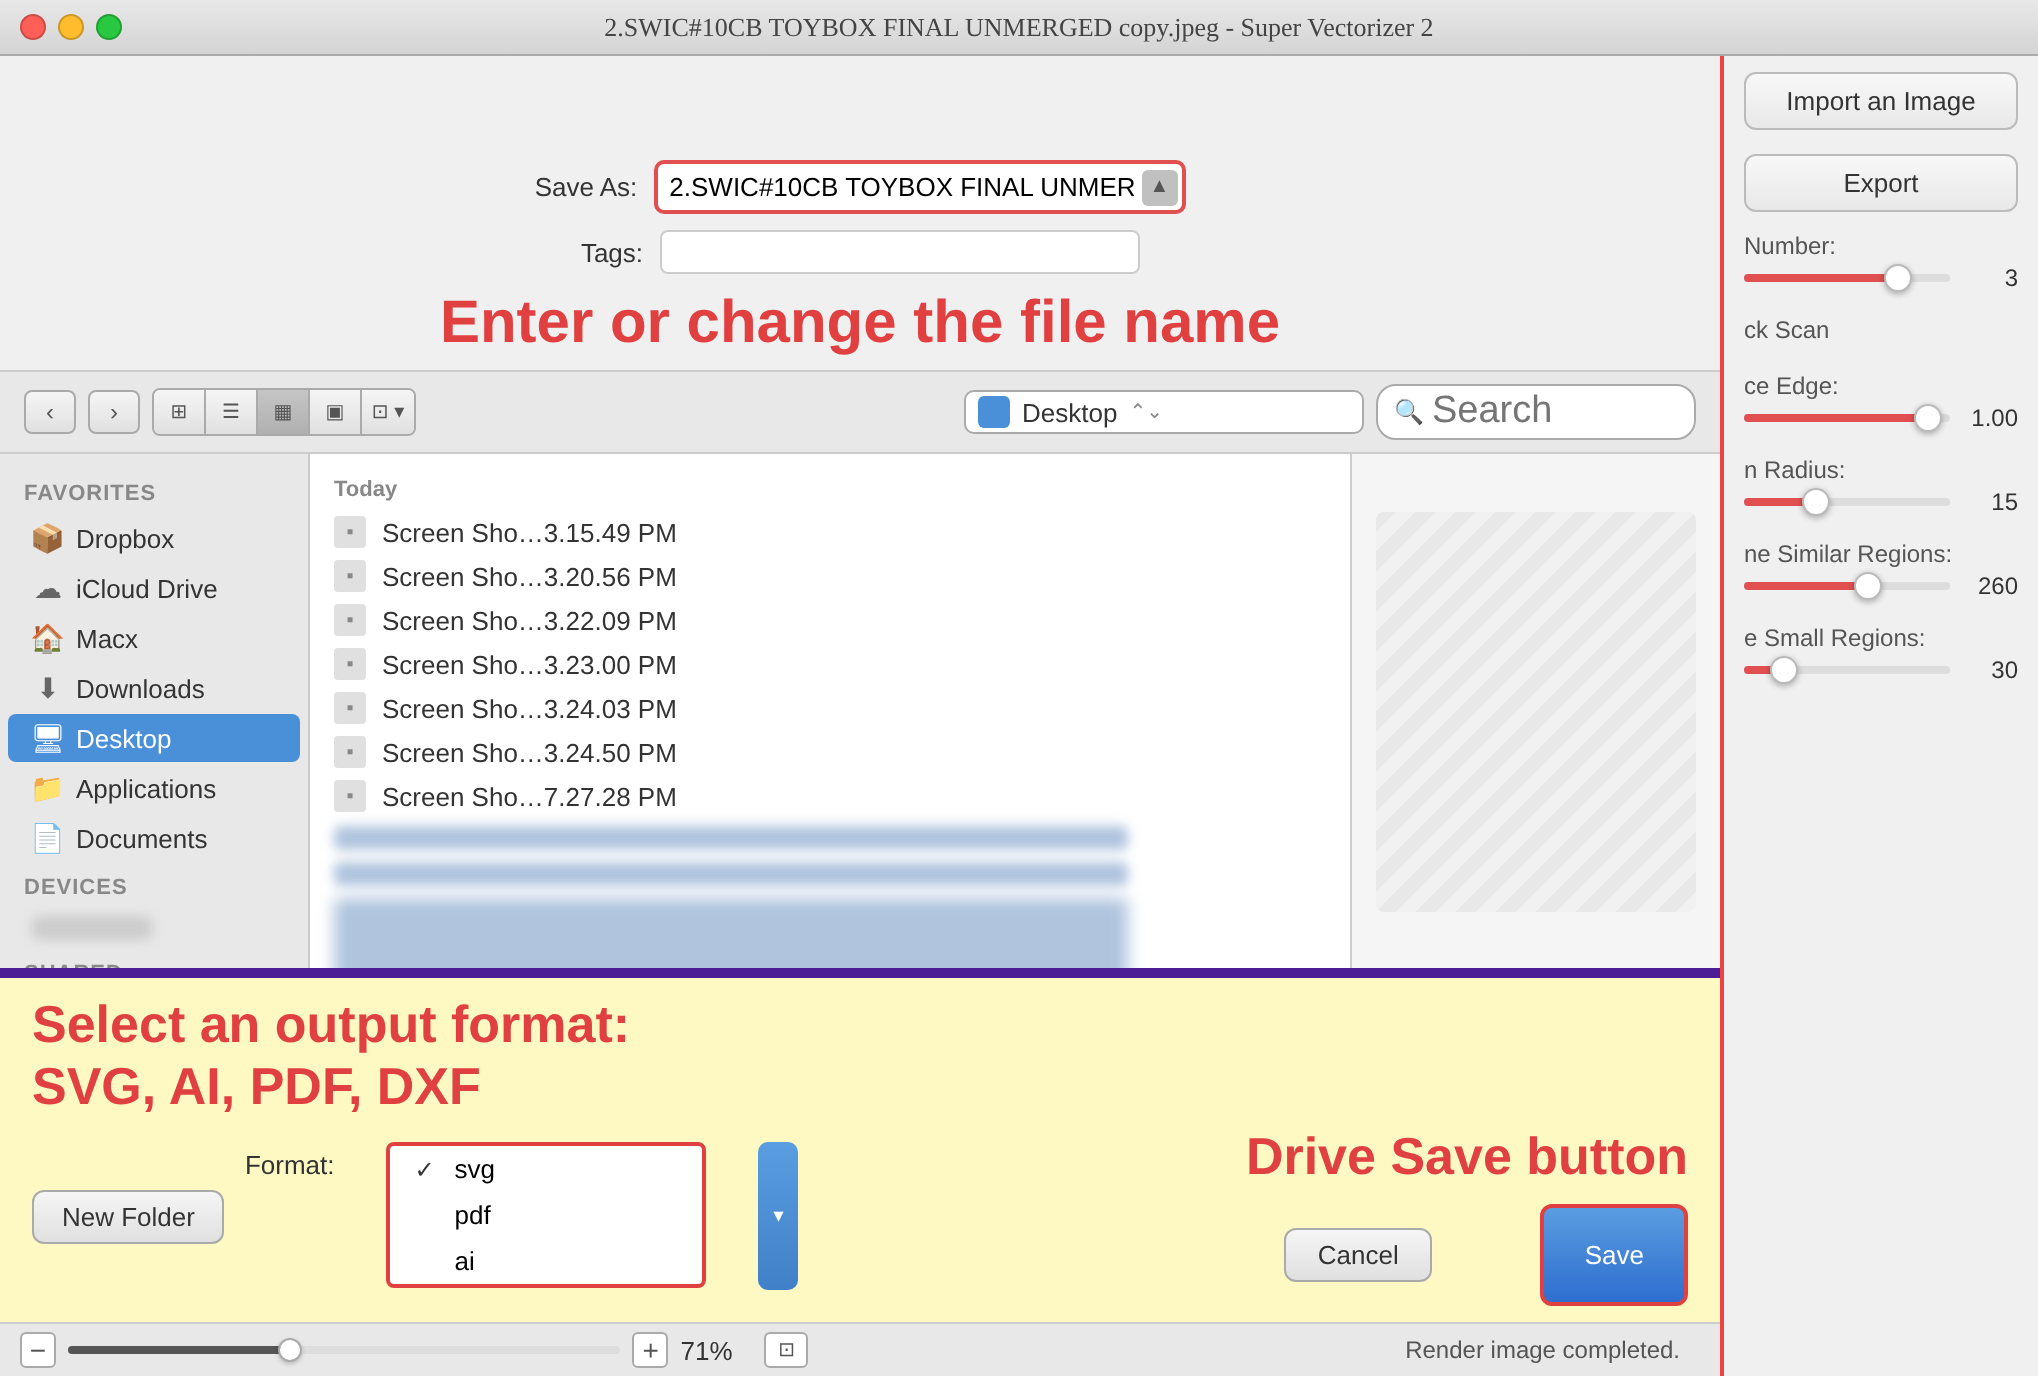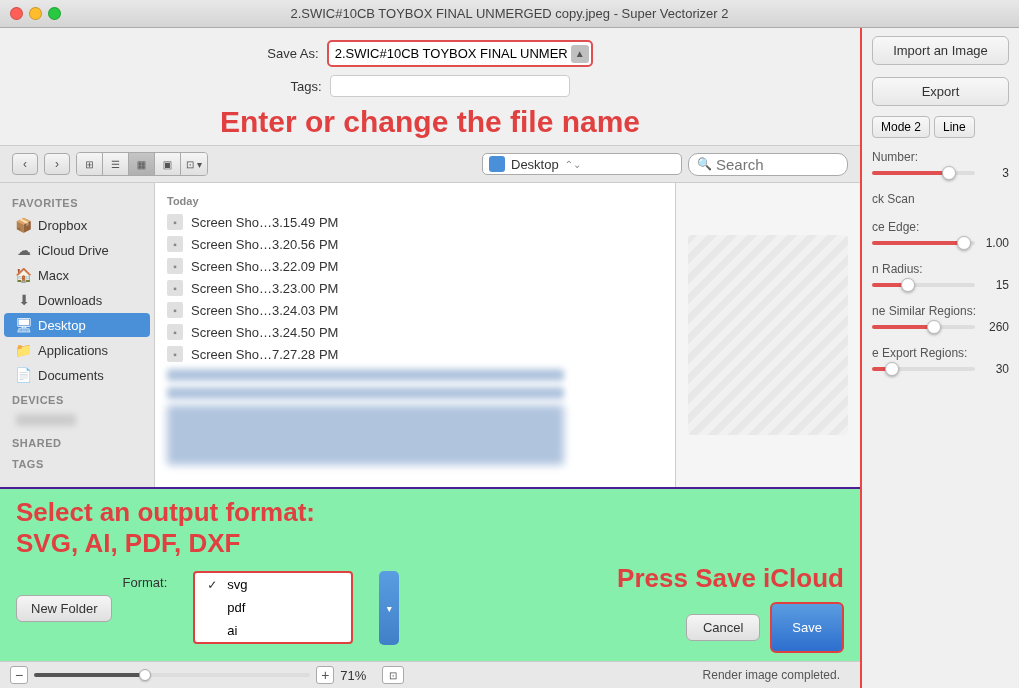--- a/index.html
+++ b/index.html
@@ -36,20 +36,21 @@
       border-radius: 50%;
       border: 1px solid rgba(0,0,0,0.2);
     }
     .tb-close { background: #ff5f57; }
     .tb-min { background: #ffbd2e; }
     .tb-max { background: #28c940; }
     .title-bar-text {
       font-size: 13px;
       color: #444;
       font-weight: 500;
+      font-family: Liberation Serif, serif;
     }
 
     
     .app-container {
       display: flex;
       height: calc(688px - 28px);
     }
 
     
     .dialog-area {
@@ -60,20 +61,21 @@
       position: relative;
     }
 
     
     .save-as-row {
       display: flex;
       align-items: center;
       justify-content: center;
       padding: 12px 16px 6px;
       gap: 8px;
+      margin-top: 40px;
     }
     .save-as-label {
       font-size: 13px;
       color: #333;
       font-weight: 500;
     }
     .save-as-input-wrapper {
       border: 2px solid #e05050;
       border-radius: 5px;
       display: flex;
@@ -211,21 +213,21 @@
       border: 1px solid #aaa;
       border-radius: 10px;
       padding: 2px 8px;
       gap: 4px;
       min-width: 160px;
     }
     .search-icon { color: #aaa; font-size: 12px; }
     .search-input {
       border: none;
       outline: none;
-      font-size: 15px;
+      font-size: 19px;
       color: #aaa;
       background: transparent;
       width: 110px;
     }
 
     
     .content-area {
       display: flex;
       flex: 1;
       overflow: hidden;
@@ -321,22 +323,22 @@
       width: 160px;
       height: 200px;
       background: linear-gradient(135deg, #ddd 25%, #eee 25%, #eee 50%, #ddd 50%, #ddd 75%, #eee 75%);
       background-size: 20px 20px;
       opacity: 0.5;
       border-radius: 4px;
     }
 
     
     .dialog-bottom {
-      border-top: 2px solid #4c1d95;
-      background: #86efac;
+      border-top: 5px solid #4c1d95;
+      background: #fef9c3;
       padding: 8px 16px;
     }
     .format-section {
       display: flex;
       align-items: flex-start;
       gap: 26px;
       position: relative;
     }
     .format-label {
       font-size: 13px;
@@ -398,20 +400,21 @@
     .save-btn {
       background: linear-gradient(to bottom, #5a9de0, #2e6ecf);
       border: 1px solid #2060b0;
       border-radius: 6px;
       padding: 16px 20px;
       font-size: 13px;
       cursor: pointer;
       color: white;
       font-weight: 500;
       border: 2px solid #e04040;
+      margin-left: 44px;
     }
 
     .bottom-action-row {
       display: flex;
       align-items: center;
       gap: 10px;
     }
     .new-folder-btn {
       background: linear-gradient(to bottom, #f5f5f5, #e0e0e0);
       border: 1px solid #aaa;
@@ -738,21 +741,21 @@
                 <span class="check-mark"> </span>
                 <span>ai</span>
               </div>
             </div>
             <button class="format-select-btn">▾</button>
           </div>
 
           <div style="flex:1;"></div>
 
           <div class="bottom-right">
-            <div style="font-size:26px;font-weight:bold;color:#e04040;">Press Save iCloud</div>
+            <div style="font-size:26px;font-weight:bold;color:#e04040;">Drive Save button</div>
             <div class="button-row">
               <button class="cancel-btn">Cancel</button>
               <button class="save-btn">Save</button>
             </div>
           </div>
         </div>
       </div>
     </div>
 
     <div class="zoom-bar">
@@ -765,26 +768,20 @@
       <button class="zoom-fit-btn">⊡</button>
       <div style="flex:1;"></div>
       <span class="render-complete">Render image completed.</span>
     </div>
   </div>
 
   <div class="right-panel">
     <button class="right-panel-btn">Import an Image</button>
     <button class="right-panel-btn">Export</button>
 
-    <div class="right-panel-section">
-      <div class="right-panel-mode-row">
-        <button class="mode-btn">Mode 2</button>
-        <button class="mode-btn">Line</button>
-      </div>
-    </div>
 
     <div class="right-panel-section">
       <div class="right-panel-label">Number:</div>
       <div class="slider-row">
         <div class="slider-track">
           <div class="slider-thumb"></div>
         </div>
         <span class="slider-value">3</span>
       </div>
     </div>
@@ -817,21 +814,21 @@
       <div class="right-panel-label">ne Similar Regions:</div>
       <div class="slider-row">
         <div class="slider-track" style="background:linear-gradient(to right, #e05050, #e05050 55%, #ddd 55%);">
           <div class="slider-thumb" style="left:53%;"></div>
         </div>
         <span class="slider-value">260</span>
       </div>
     </div>
 
     <div class="right-panel-section">
-      <div class="right-panel-label">e Export Regions:</div>
+      <div class="right-panel-label">e Small Regions:</div>
       <div class="slider-row">
         <div class="slider-track" style="background:linear-gradient(to right, #e05050, #e05050 15%, #ddd 15%);">
           <div class="slider-thumb" style="left:13%;"></div>
         </div>
         <span class="slider-value">30</span>
       </div>
     </div>
   </div>
 </div>
 

